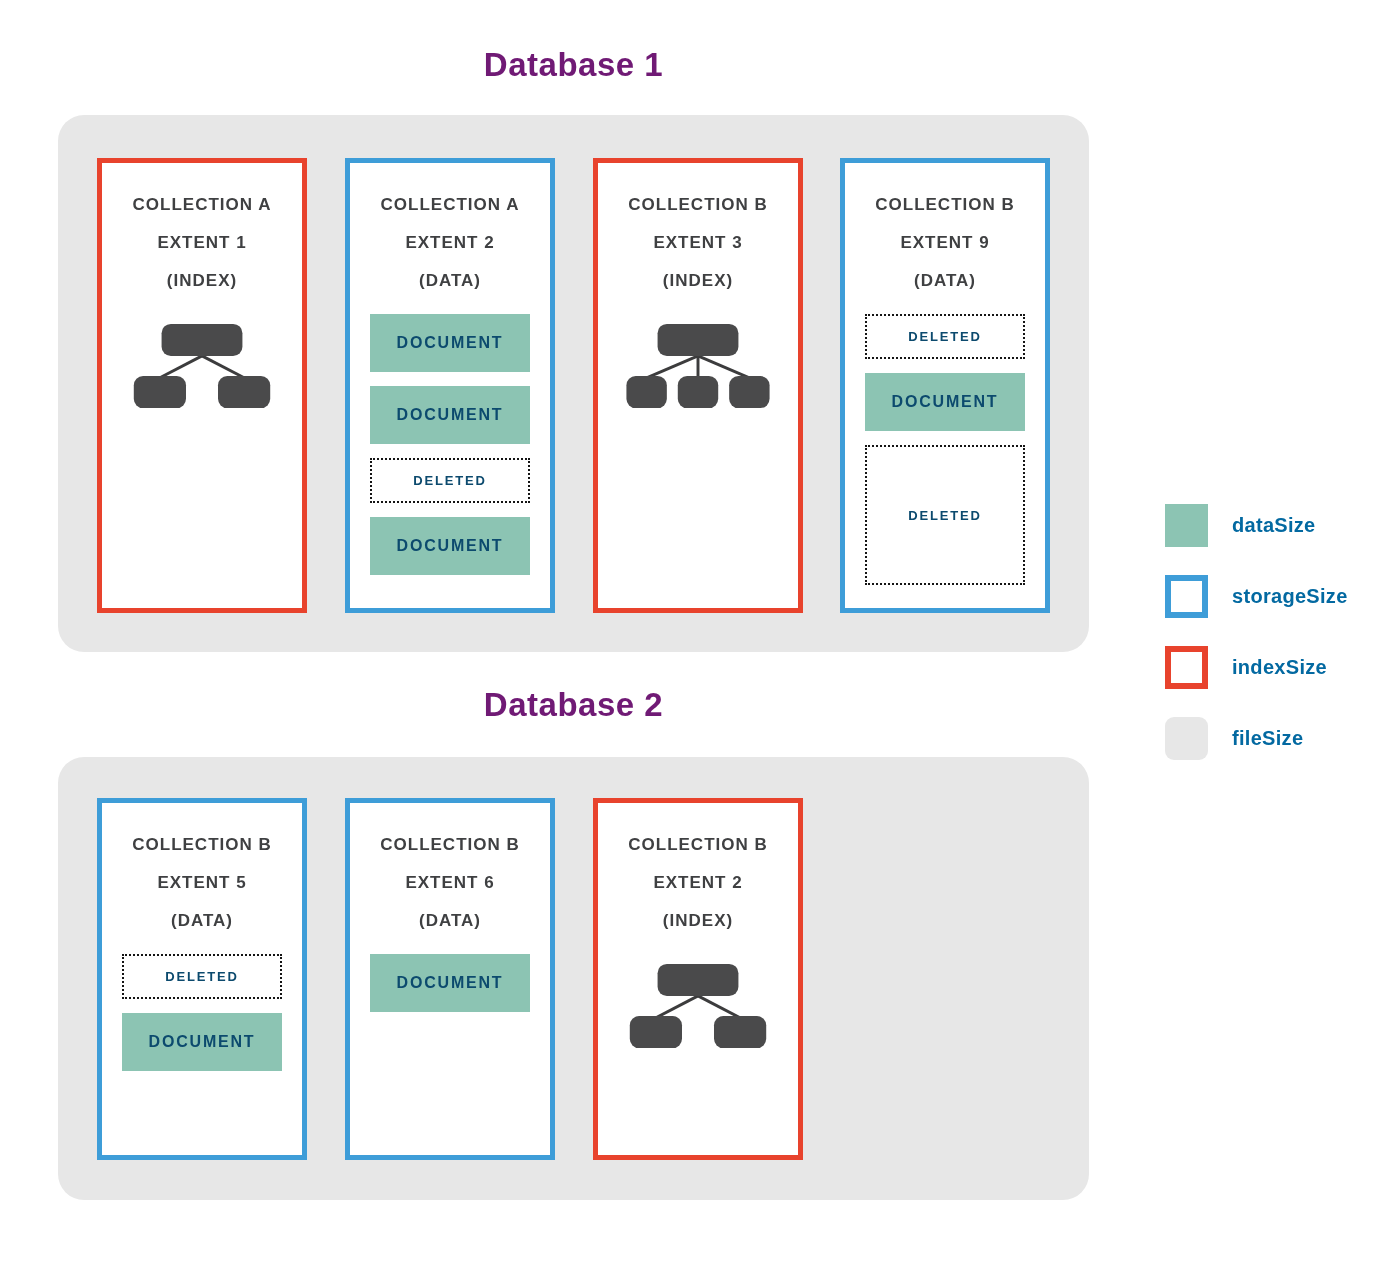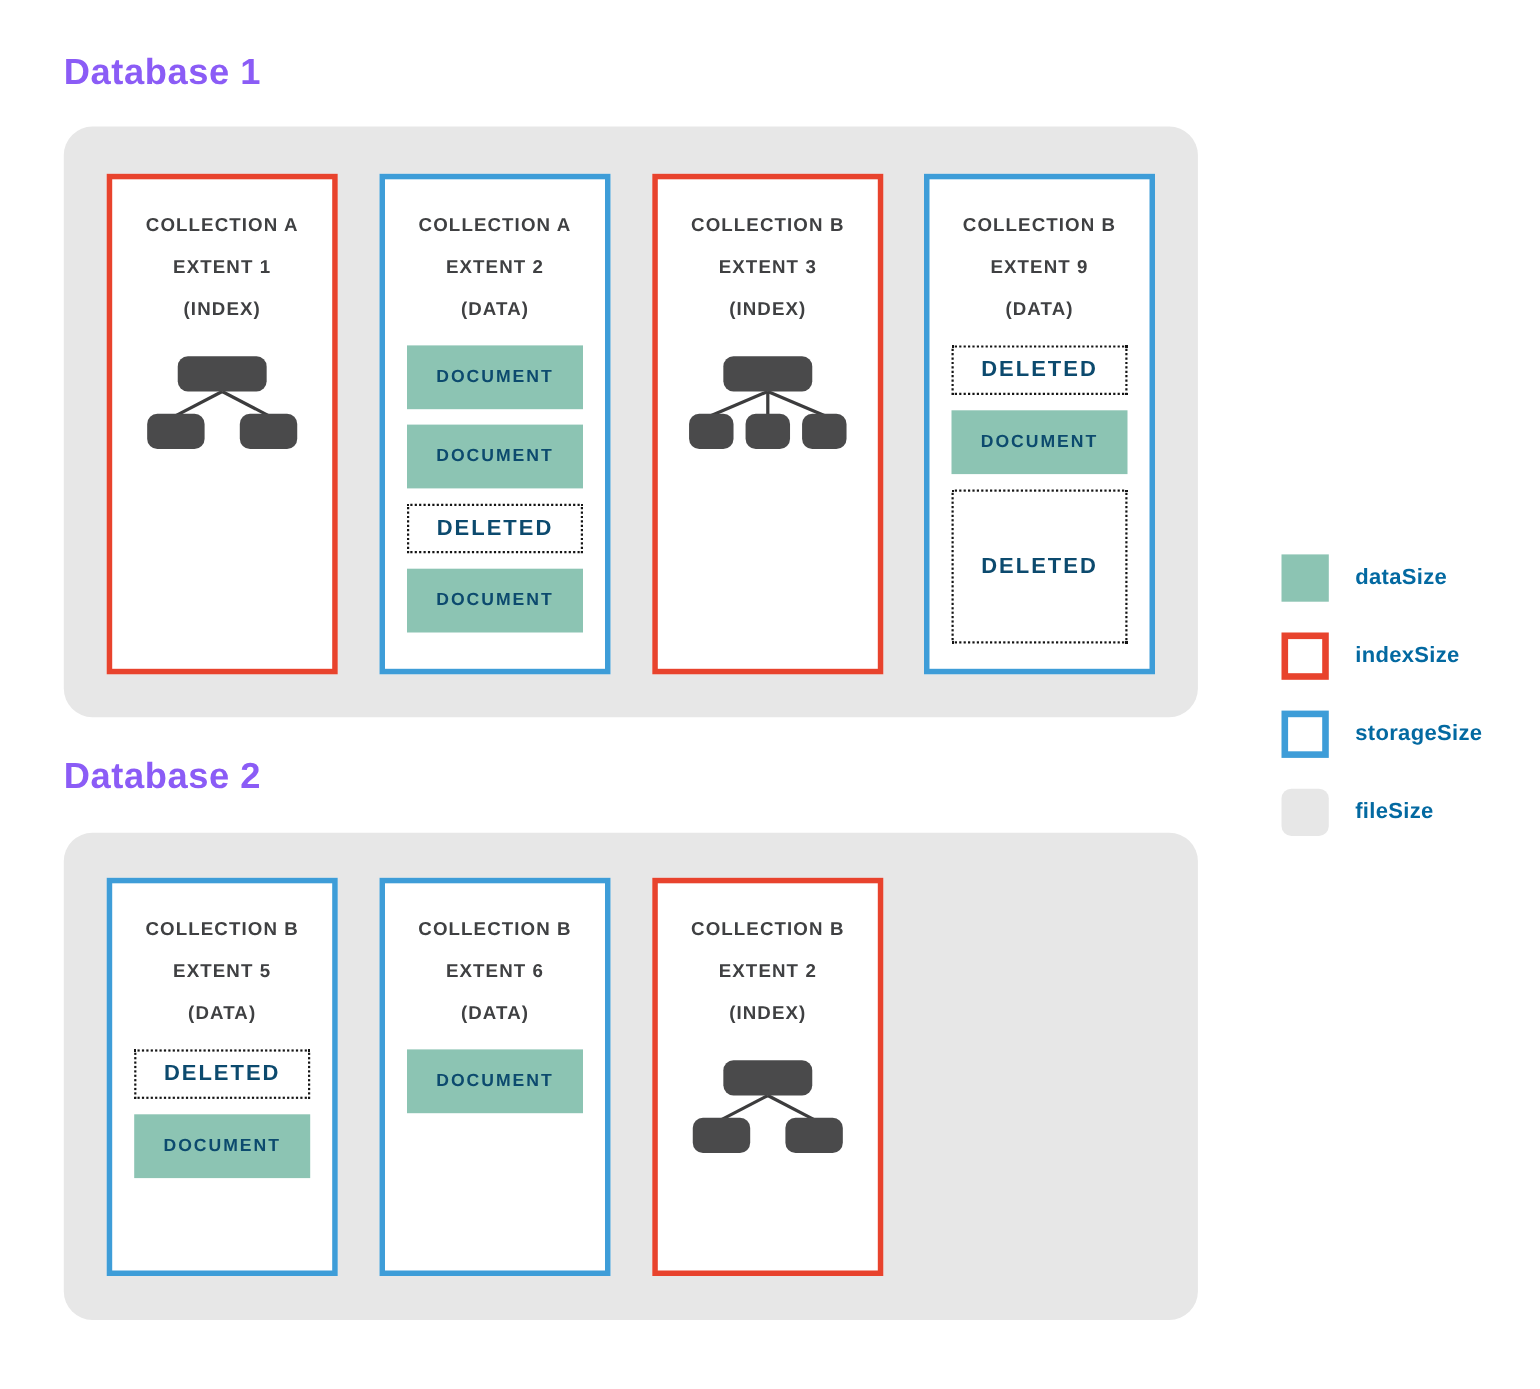--- a/index.html
+++ b/index.html
@@ -3,21 +3,21 @@
 <meta charset="utf-8">
 <style>
   html,body{margin:0;padding:0;}
   body{
     width:1400px;height:1263px;background:#ffffff;position:relative;
     font-family:"Liberation Sans","DejaVu Sans",sans-serif;
     -webkit-font-smoothing:antialiased;overflow:hidden;
   }
   .db-title{
     position:absolute;width:1031px;left:58px;margin:0;
-    font-size:33px;font-weight:bold;color:#8b5cf6;
+    text-align:center;font-size:33px;font-weight:bold;color:#701a75;
     letter-spacing:0.5px;
   }
   #db1-title{top:46px;}
   #db2-title{top:686px;}
   .db-container{
     position:absolute;left:58px;width:1031px;background:#e7e7e7;border-radius:26px;
   }
   #db1-container{top:115px;height:537px;}
   #db2-container{top:757px;height:443px;}
   .extent{
@@ -34,21 +34,21 @@
   }
   .items{
     margin:14px 20px 0 20px;display:flex;flex-direction:column;gap:14px;
   }
   .item{
     display:flex;align-items:center;justify-content:center;
     font-weight:bold;font-size:16px;letter-spacing:1.8px;color:#0c4a6e;
     box-sizing:border-box;flex:0 0 auto;
   }
   .item.document{height:58px;background:#8cc4b3;}
-  .item.deleted{height:45px;border:2.5px dotted #141414;background:#ffffff;font-size:20px;}
+  .item.deleted{height:45px;border:2.5px dotted #141414;background:#ffffff;font-size:13px;}
   .item.deleted.tall{height:140px;}
   .item.tree{background:transparent;justify-content:center;padding-top:2px;}
   .legend{position:absolute;left:1165px;top:504px;}
   .legend-row{display:flex;align-items:center;margin-bottom:28px;}
   .legend-swatch{width:43px;height:43px;box-sizing:border-box;margin-right:24px;flex:0 0 auto;}
   .sw-dataSize{background:#8cc4b3;}
   .sw-indexSize{background:#ffffff;border:6px solid #e8432d;}
   .sw-storageSize{background:#ffffff;border:6px solid #3e9dd8;}
   .sw-fileSize{background:#e7e7e7;border-radius:9px;}
   .legend-label{font-size:20px;font-weight:bold;color:#0369a1;letter-spacing:0.3px;}
@@ -167,24 +167,24 @@
       </div>
     </div>
   </div>
 
 <div class="legend">
     <div class="legend-row">
       <span class="legend-swatch sw-dataSize"></span>
       <span class="legend-label">dataSize</span>
     </div>
     <div class="legend-row">
+      <span class="legend-swatch sw-storageSize"></span>
+      <span class="legend-label">storageSize</span>
+    </div>
+    <div class="legend-row">
       <span class="legend-swatch sw-indexSize"></span>
       <span class="legend-label">indexSize</span>
-    </div>
-    <div class="legend-row">
-      <span class="legend-swatch sw-storageSize"></span>
-      <span class="legend-label">storageSize</span>
     </div>
     <div class="legend-row">
       <span class="legend-swatch sw-fileSize"></span>
       <span class="legend-label">fileSize</span>
     </div>
   </div>
 
 </body></html>

